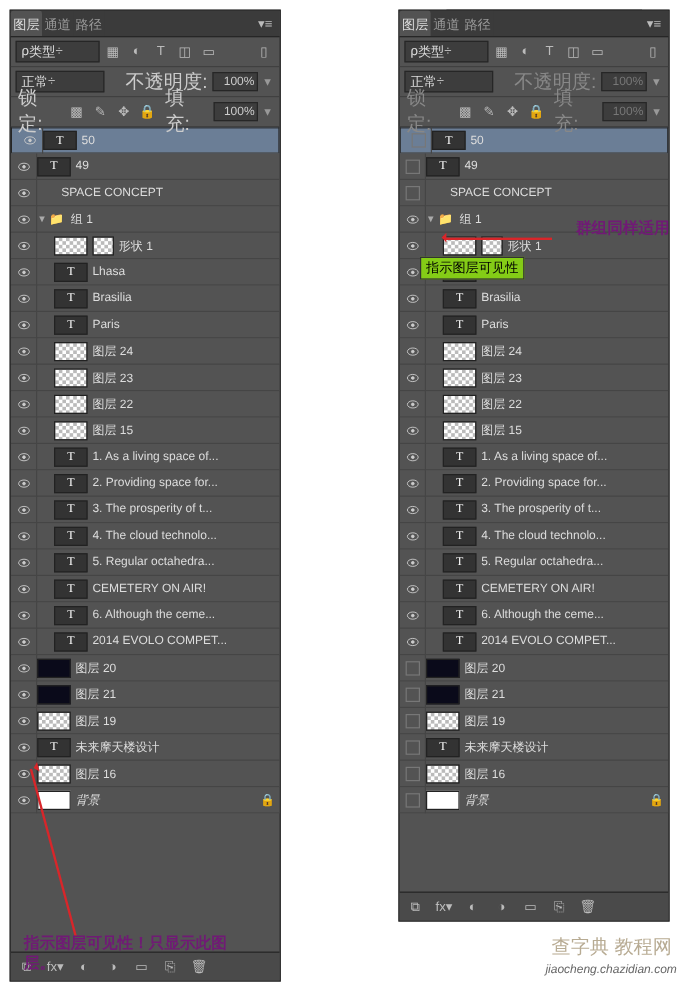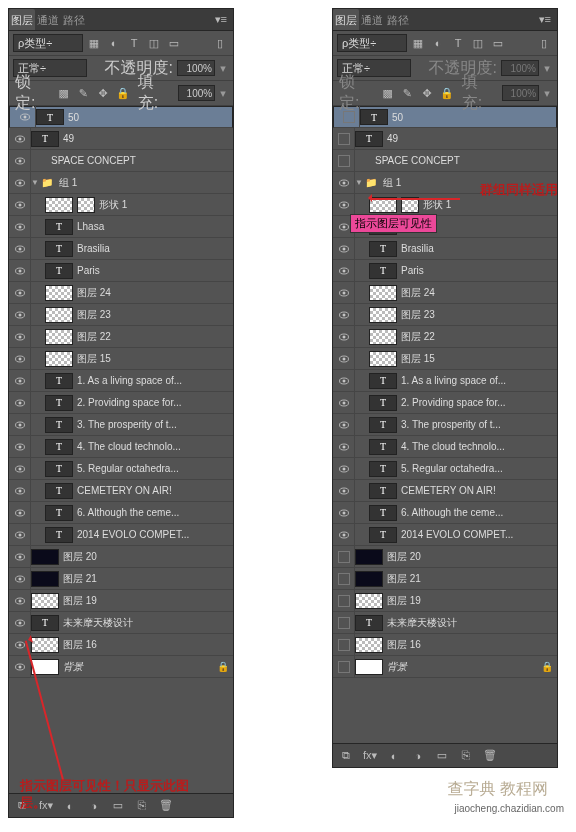--- a/index.html
+++ b/index.html
@@ -32,26 +32,26 @@
 .thumb.t{background:#333;color:#fff;display:flex;align-items:center;justify-content:center;font-size:10px;font-family:serif}
 .thumb.trans{background:repeating-conic-gradient(#bbb 0 25%,#fff 0 50%) 0 0/6px 6px}
 .thumb.dark{background:#0a0a1a}
 .thumb.white{background:#fff}
 .folder-ico{width:14px;color:#aaa;margin-right:4px;font-size:10px}
 .tri{width:10px;color:#aaa;font-size:8px}
 .lname{color:#ddd;font-size:10px;white-space:nowrap;overflow:hidden;text-overflow:ellipsis;flex:1}
 .lock{width:16px;color:#888;font-size:10px}
 .bottom{position:absolute;bottom:0;left:0;right:0;height:24px;background:#4a4a4a;border-top:1px solid #262626;display:flex;align-items:center;padding:0 4px;gap:6px}
 .bico{width:18px;color:#bbb;text-align:center;font-size:11px}
-.anno{position:absolute;color:#b91c1c;font-size:13px;font-weight:bold;line-height:1.3}
+.anno{position:absolute;color:#701a75;font-size:13px;font-weight:bold;line-height:1.3}
 .arrow-line{position:absolute;background:#d8262a;height:1.5px;transform-origin:left center}
 .arrow-head{position:absolute;width:0;height:0;border:4px solid transparent}
-.tooltip-box{position:absolute;background:#ec4899;border:1px solid #333;color:#000;font-size:11px;padding:1px 4px}
+.tooltip-box{position:absolute;background:#84cc16;border:1px solid #333;color:#000;font-size:11px;padding:1px 4px}
 .wm{position:absolute;color:#aaa;font-size:10px;opacity:0.7}
-.wm2{position:absolute;color:#666;font-size:10px;}
+.wm2{position:absolute;color:#666;font-size:10px;font-style:italic}
 .hdr-mark{position:absolute;background:#434343;color:#888;font-size:9px;padding:1px 4px}
 svg.eye-i{stroke:#ccc;fill:none;stroke-width:1}
 </style>
 </head>
 <body>
 
 <div class="hdr-mark" style="left:372px;top:8px">思缘设计论坛  WWW.MISSYUAN.COM</div>
 
 <div class="panel left">
 <div class="tabs">
@@ -666,14 +666,14 @@
 
 <div class="arrow-line" style="left:26px;top:640px;width:145px;transform:rotate(75deg)"></div>
 <div class="arrow-head" style="left:24px;top:636px;border-right-color:#d8262a;transform:rotate(-15deg)"></div>
 <div class="anno" style="left:20px;top:778px;width:190px">指示图层可见性！只显示此图层。</div>
 
 <div class="arrow-line" style="left:370px;top:198px;width:90px"></div>
 <div class="arrow-head" style="left:364px;top:194px;border-right-color:#d8262a"></div>
 <div class="anno" style="left:480px;top:182px;width:80px">群组同样适用</div>
 <div class="tooltip-box" style="left:350px;top:214px">指示图层可见性</div>
 
-<div class="wm" style="right:28px;bottom:32px;font-size:16px;color:#9a8866">查字典 教程网</div>
+<div class="wm" style="right:16px;bottom:32px;font-size:16px;color:#9a8866">查字典 教程网</div>
 <div class="wm2" style="right:12px;bottom:18px">jiaocheng.chazidian.com</div>
 
 </body></html>

